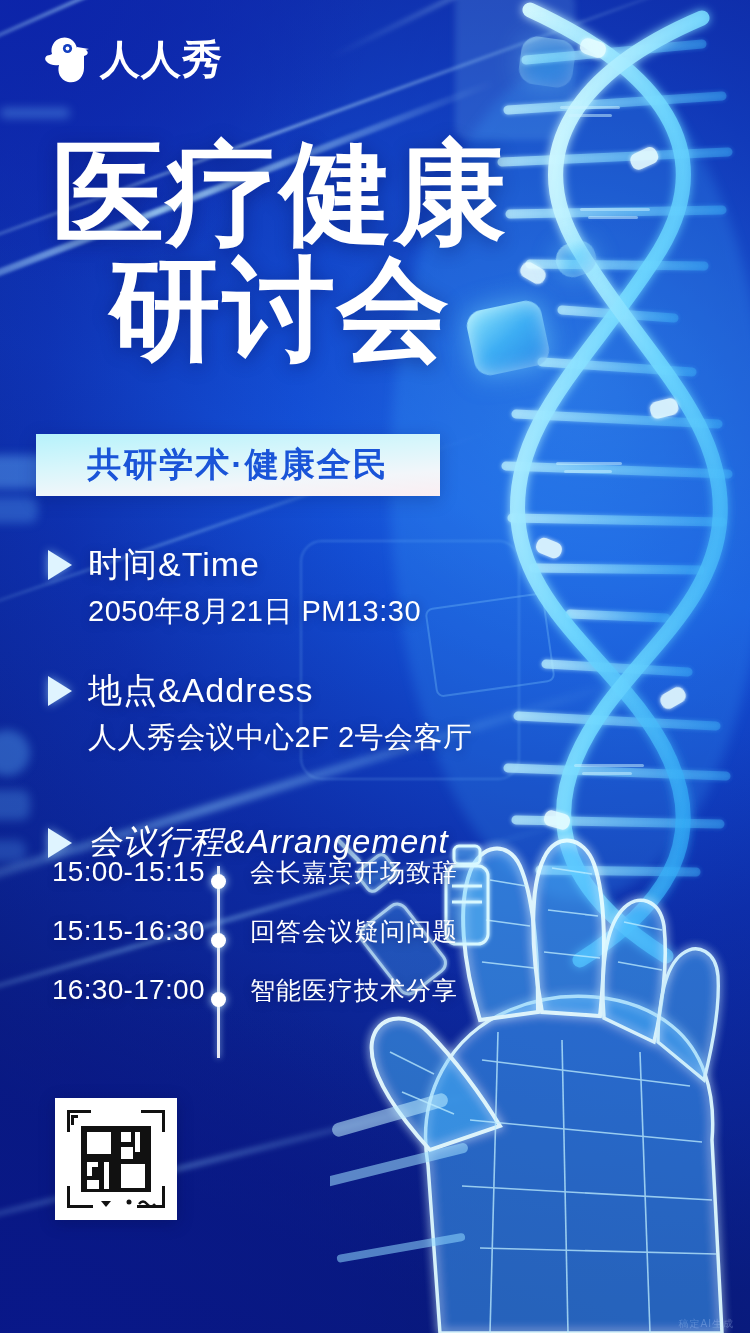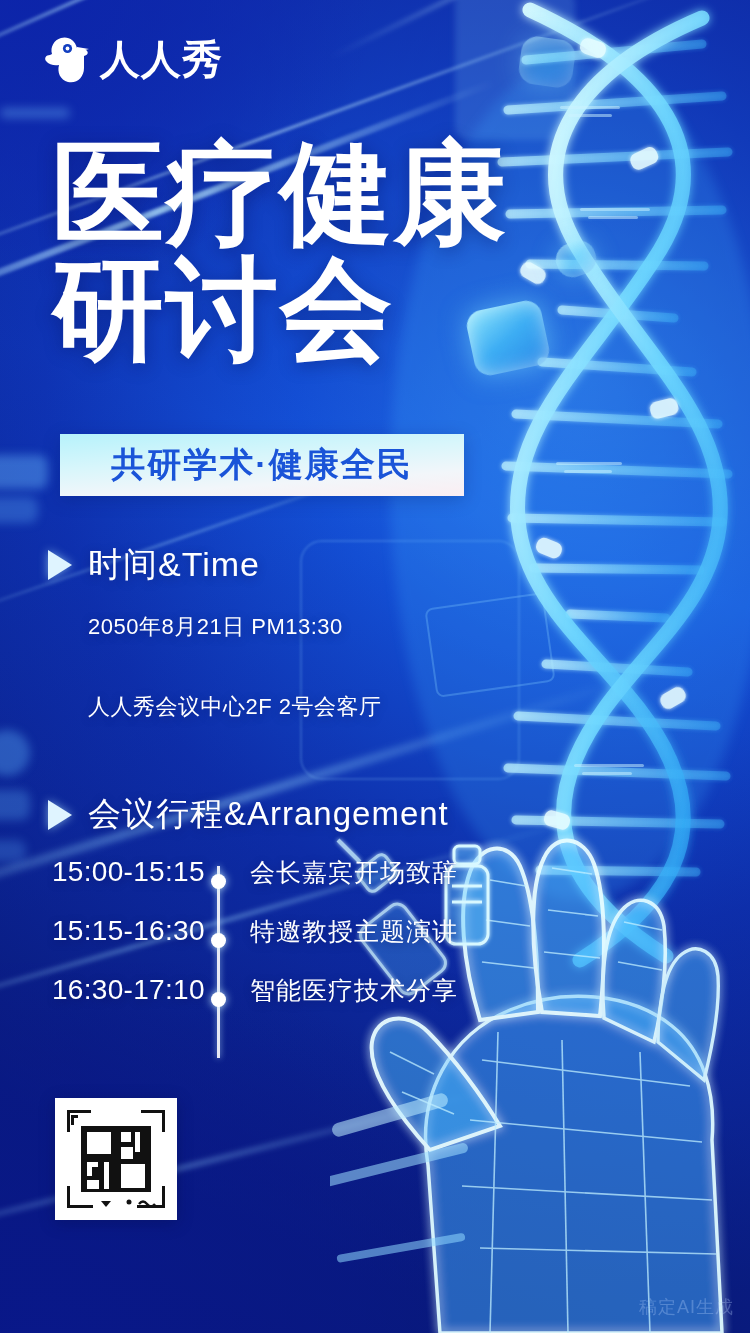--- a/index.html
+++ b/index.html
@@ -54,64 +54,64 @@
   .art{position:absolute;right:0;top:0;width:420px;height:1333px;}
 
   
   .logo{position:absolute;left:44px;top:34px;display:flex;align-items:center;gap:10px;}
   .logo-mark{width:46px;height:50px;}
   .logo-text{color:#fff;font-size:40px;font-weight:700;letter-spacing:1px;line-height:1;}
 
   
   .title{position:absolute;left:52px;top:138px;color:#fff;font-weight:700;
          font-size:112px;line-height:1.0;letter-spacing:2px;
-         text-shadow:0 3px 18px rgba(6,20,100,.45);}
+         text-shadow:0 3px 18px rgba(6,20,100,.45);text-align:center;}
   .title .l2{display:block;margin-top:4px;}
 
   
-  .subbar{position:absolute;left:60px;top:434px;width:404px;height:62px;
+  .subbar{position:absolute;left:36px;top:434px;width:404px;height:62px;
           background:linear-gradient(176deg,#b6f2fb 0%,#d8f6fb 40%,#f2f6fa 72%,#fbeef2 100%);
           display:flex;align-items:center;justify-content:center;
           box-shadow:0 4px 16px rgba(5,22,95,.25);}
   .subbar span{color:#1a54d8;font-size:34px;font-weight:700;letter-spacing:2px;}
 
   
   .info{position:absolute;left:48px;color:#fff;}
   .info-head{display:flex;align-items:center;gap:16px;}
   .tri{width:0;height:0;border-left:24px solid #dff4ff;
        border-top:15px solid transparent;border-bottom:15px solid transparent;
        filter:drop-shadow(0 0 5px rgba(180,235,255,.6));}
   .info-title{font-size:34px;font-weight:400;letter-spacing:1px;
               text-shadow:0 2px 10px rgba(5,20,90,.4);}
-  .info-sub{margin-left:40px;margin-top:24px;font-size:22px;font-weight:500;letter-spacing:.5px;
+  .info-sub{margin-left:40px;margin-top:4px;font-size:29px;font-weight:500;letter-spacing:.5px;
             text-shadow:0 2px 10px rgba(5,20,90,.4);}
   .i-time{top:542px;}
   .i-addr{top:668px;}
-  .i-arr{top:792px;}
+  .i-arr{top:820px;font-style:italic;}
   .i-arr .info-title{font-size:33px;}
 
   
   .sched{position:absolute;left:52px;top:856px;width:420px;}
   .sched-line{position:absolute;left:165px;top:10px;width:3px;height:192px;
               background:rgba(255,255,255,.9);box-shadow:0 0 6px rgba(190,230,255,.7);}
   .row{position:relative;height:50px;display:flex;align-items:flex-start;margin-bottom:9px;}
   .row .tm{width:160px;color:#fff;font-size:28px;font-weight:500;letter-spacing:.3px;
            text-shadow:0 2px 9px rgba(5,20,90,.45);}
   .dot{position:absolute;left:159px;top:50%;width:15px;height:15px;margin-top:-7.5px;
        border-radius:50%;background:#fff;box-shadow:0 0 8px rgba(200,240,255,.9);}
   .row .tx{margin-left:38px;color:#fff;font-size:25px;font-weight:500;letter-spacing:1px;
            text-shadow:0 2px 9px rgba(5,20,90,.45);}
 
   
   .qr{position:absolute;left:55px;top:1098px;width:122px;height:122px;background:#fff;
       padding:8px;box-shadow:0 3px 14px rgba(4,16,80,.4);}
   .qr svg{display:block;width:100%;height:100%;}
 
   
-  .wm{position:absolute;right:16px;bottom:14px;font-size:18px;letter-spacing:1px;
+  .wm{position:absolute;right:16px;bottom:2px;font-size:10px;letter-spacing:1px;
       color:rgba(190,215,255,.30);}
 </style>
 </head>
 <body>
 
 <div class="poster">
 
   <div class="bg-base"></div>
   <div class="bg-tint"></div>
   <div class="bg-corner-tl"></div>
@@ -307,20 +307,24 @@
 
   <div class="info i-time">
     <div class="info-head">
       <div class="tri"></div>
       <div class="info-title">时间&amp;Time</div>
     </div>
     <div class="info-sub">2050年8月21日  PM13:30</div>
   </div>
 
   <div class="info i-addr">
+    <div class="info-head">
+      <div class="tri"></div>
+      <div class="info-title">地点&amp;Address</div>
+    </div>
     <div class="info-sub">人人秀会议中心2F 2号会客厅</div>
   </div>
 
   <div class="info i-arr">
     <div class="info-head">
       <div class="tri"></div>
       <div class="info-title">会议行程&amp;Arrangement</div>
     </div>
   </div>
 
@@ -329,25 +333,25 @@
 
     <div class="row">
       <div class="tm">15:00-15:15</div>
       <div class="dot"></div>
       <div class="tx">会长嘉宾开场致辞</div>
     </div>
 
     <div class="row">
       <div class="tm">15:15-16:30</div>
       <div class="dot"></div>
-      <div class="tx">特邀教授主题演讲</div>
+      <div class="tx">回答会议疑问问题</div>
     </div>
 
     <div class="row">
-      <div class="tm">16:30-17:10</div>
+      <div class="tm">16:30-17:00</div>
       <div class="dot"></div>
       <div class="tx">智能医疗技术分享</div>
     </div>
 
   </div>
 
   <div class="qr">
     <svg viewBox="0 0 106 106">
       <rect x="0" y="0" width="106" height="106" fill="#ffffff"></rect>
 

